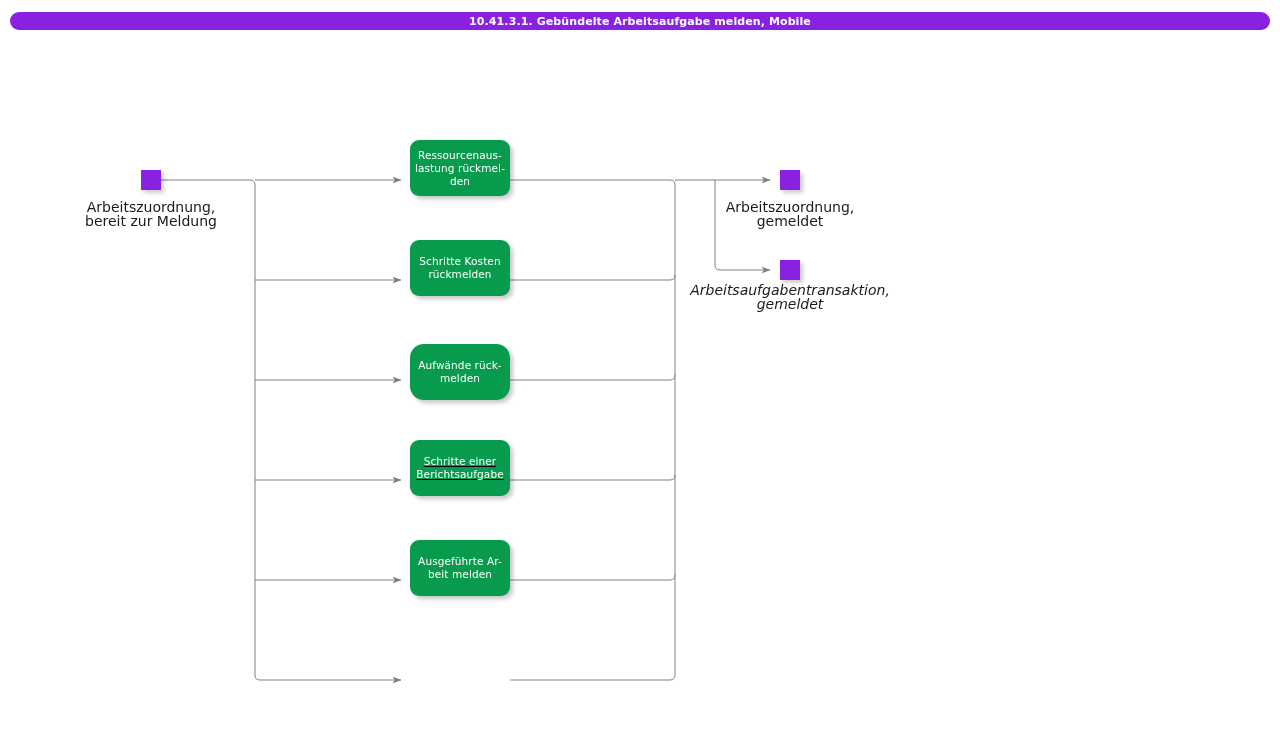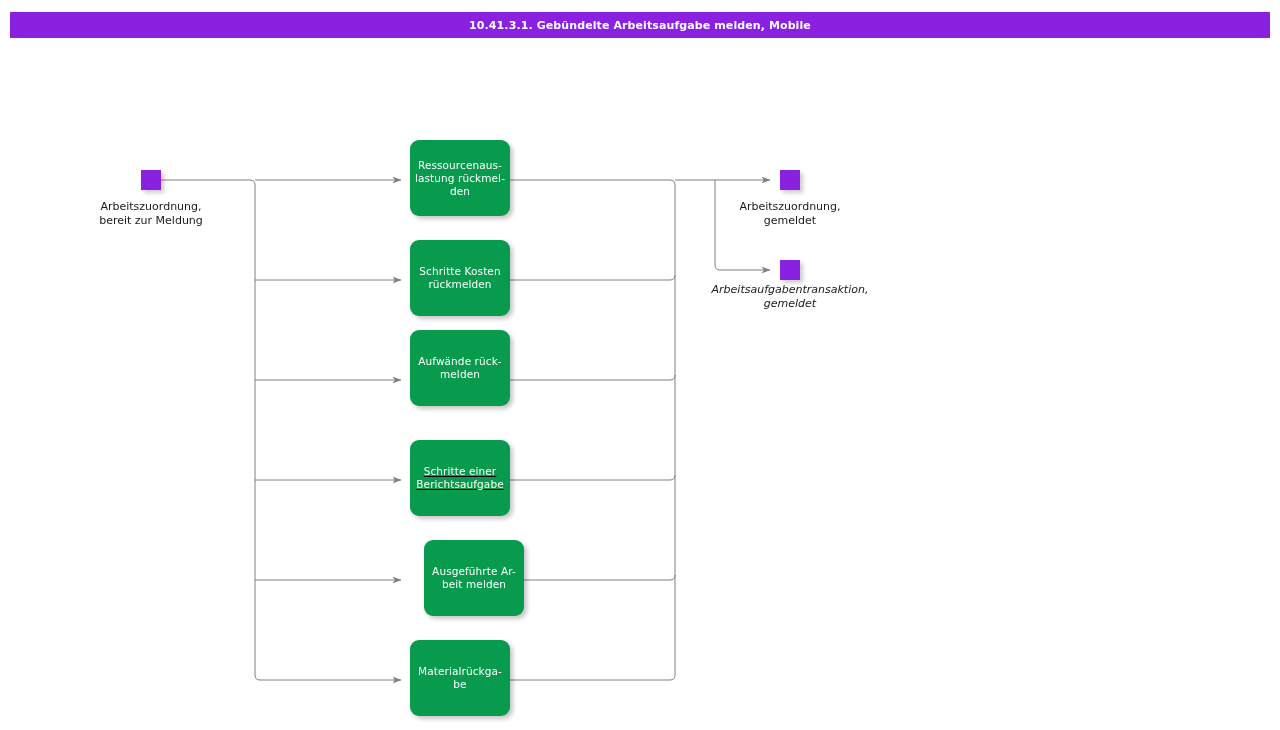--- a/index.html
+++ b/index.html
@@ -15,44 +15,45 @@
     position: relative;
     width: 1280px;
     height: 730px;
     background: #ffffff;
   }
   .title-bar {
     position: absolute;
     left: 10px;
     top: 12px;
     width: 1260px;
-    height: 26px;
+    height: 18px;
     background: #8A20E0;
     display: flex;
     align-items: center;
     justify-content: center;
+    border-radius: 13px;
   }
   .title-bar .title-text {
     color: #ffffff;
     font-size: 11px;
     font-weight: bold;
     font-family: "DejaVu Sans", sans-serif;
     letter-spacing: 0.1px;
   }
   svg.diagram {
     position: absolute;
     left: 0;
     top: 0;
     width: 1280px;
     height: 730px;
   }
   .proc-box {
     position: absolute;
     width: 100px;
-    height: 76px;
+    height: 56px;
     background: #089B4D;
     border-radius: 9px;
     box-shadow: 3px 3px 4px rgba(0,0,0,0.22);
     display: flex;
     align-items: center;
     justify-content: center;
     text-align: center;
     box-sizing: border-box;
     padding: 2px;
   }
@@ -66,21 +67,21 @@
   }
   .state-node {
     position: absolute;
     width: 20px;
     height: 20px;
     background: #8A20E0;
     box-shadow: 3px 3px 4px rgba(0,0,0,0.20);
   }
   .node-label {
     position: absolute;
-    font-size: 11px;
+    font-size: 14px;
     line-height: 14px;
     color: #1a1a1a;
     font-family: "DejaVu Sans", sans-serif;
     text-align: center;
     white-space: pre-line;
   }
 </style>
 </head>
 <body>
 
@@ -126,35 +127,31 @@
 
   <div class="proc-box" style="left:410px; top:140px;">
     <span class="proc-label">Ressourcenaus-
 lastung rückmel-
 den</span>
   </div>
   <div class="proc-box" style="left:410px; top:240px;">
     <span class="proc-label">Schritte Kosten
 rückmelden</span>
   </div>
-  <div class="proc-box" style="left:410px; top:330px;">
+  <div class="proc-box" style="left:410px; top:344px;border-radius:14px;">
     <span class="proc-label">Aufwände rück-
 melden</span>
   </div>
   <div class="proc-box" style="left:410px; top:440px;text-decoration:underline;">
     <span class="proc-label">Schritte einer
 Berichtsaufgabe</span>
   </div>
-  <div class="proc-box" style="left:410px; top:540px;margin-left:14px;">
+  <div class="proc-box" style="left:410px; top:540px;">
     <span class="proc-label">Ausgeführte Ar-
 beit melden</span>
-  </div>
-  <div class="proc-box" style="left:410px; top:640px;">
-    <span class="proc-label">Materialrückga-
-be</span>
   </div>
 
   <div class="state-node" style="left:780px; top:170px;"></div>
   <div class="node-label" style="left:690px; top:200px; width:200px;">Arbeitszuordnung,
 gemeldet</div>
 
   <div class="state-node" style="left:780px; top:260px;"></div>
   <div class="node-label" style="left:690px; top:283px; width:200px;font-style:italic;">Arbeitsaufgabentransaktion,
 gemeldet</div>
 

